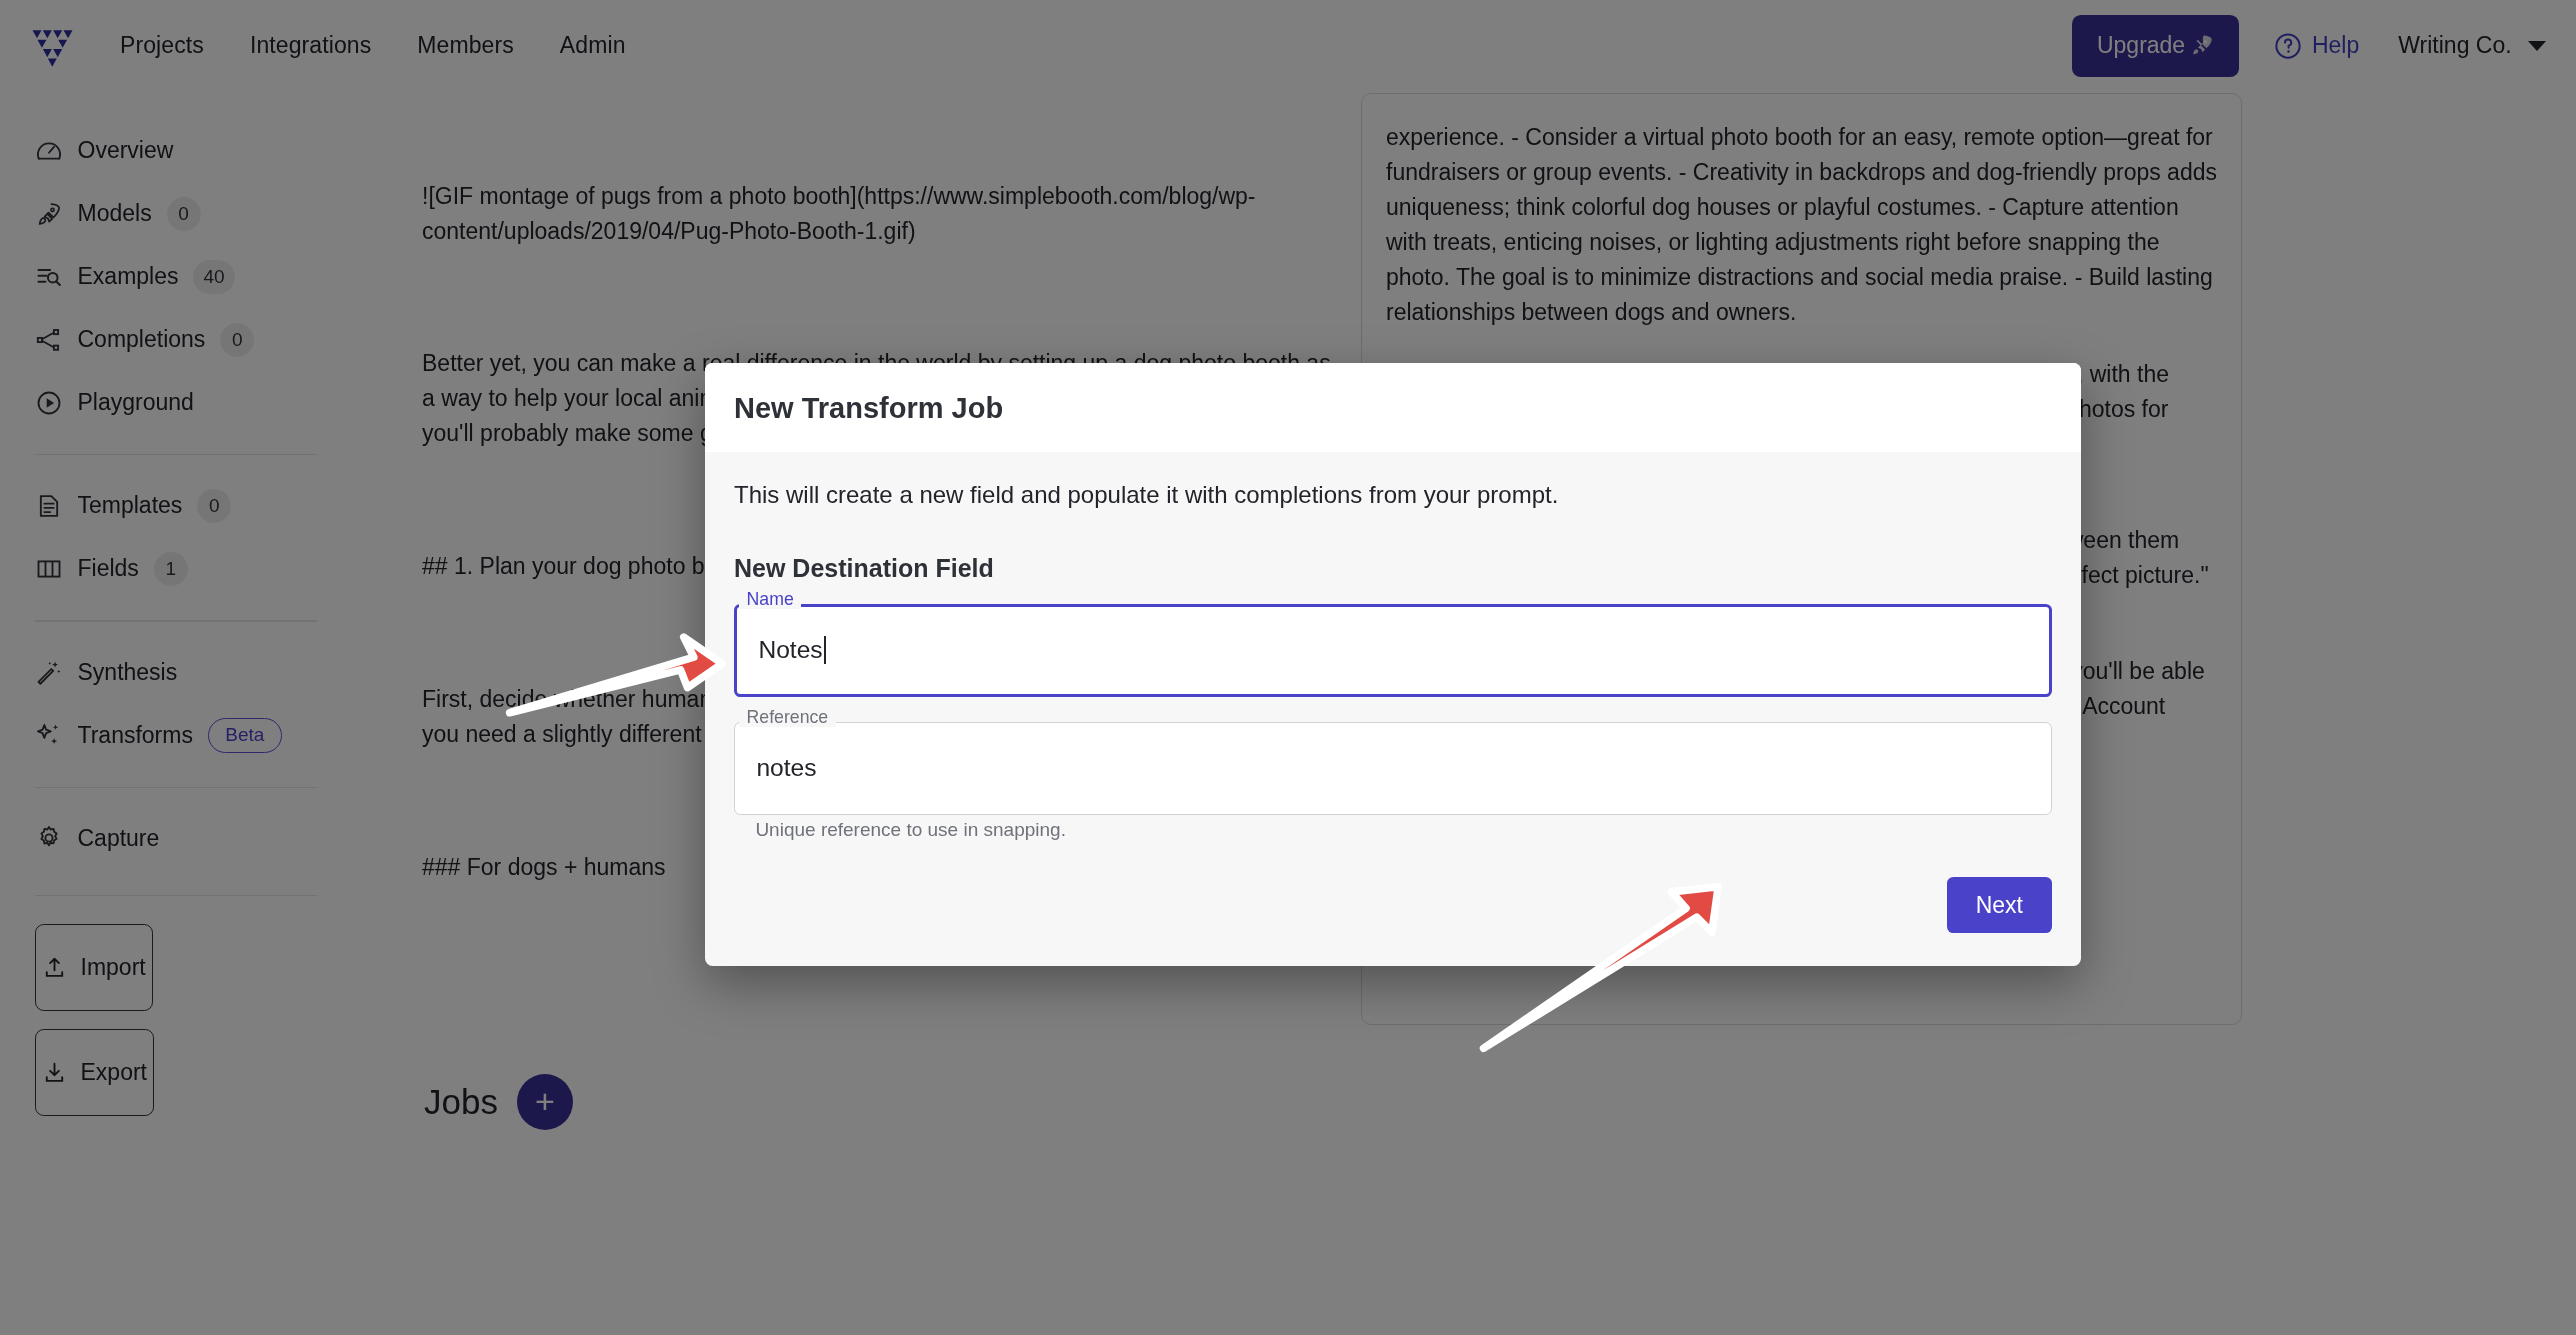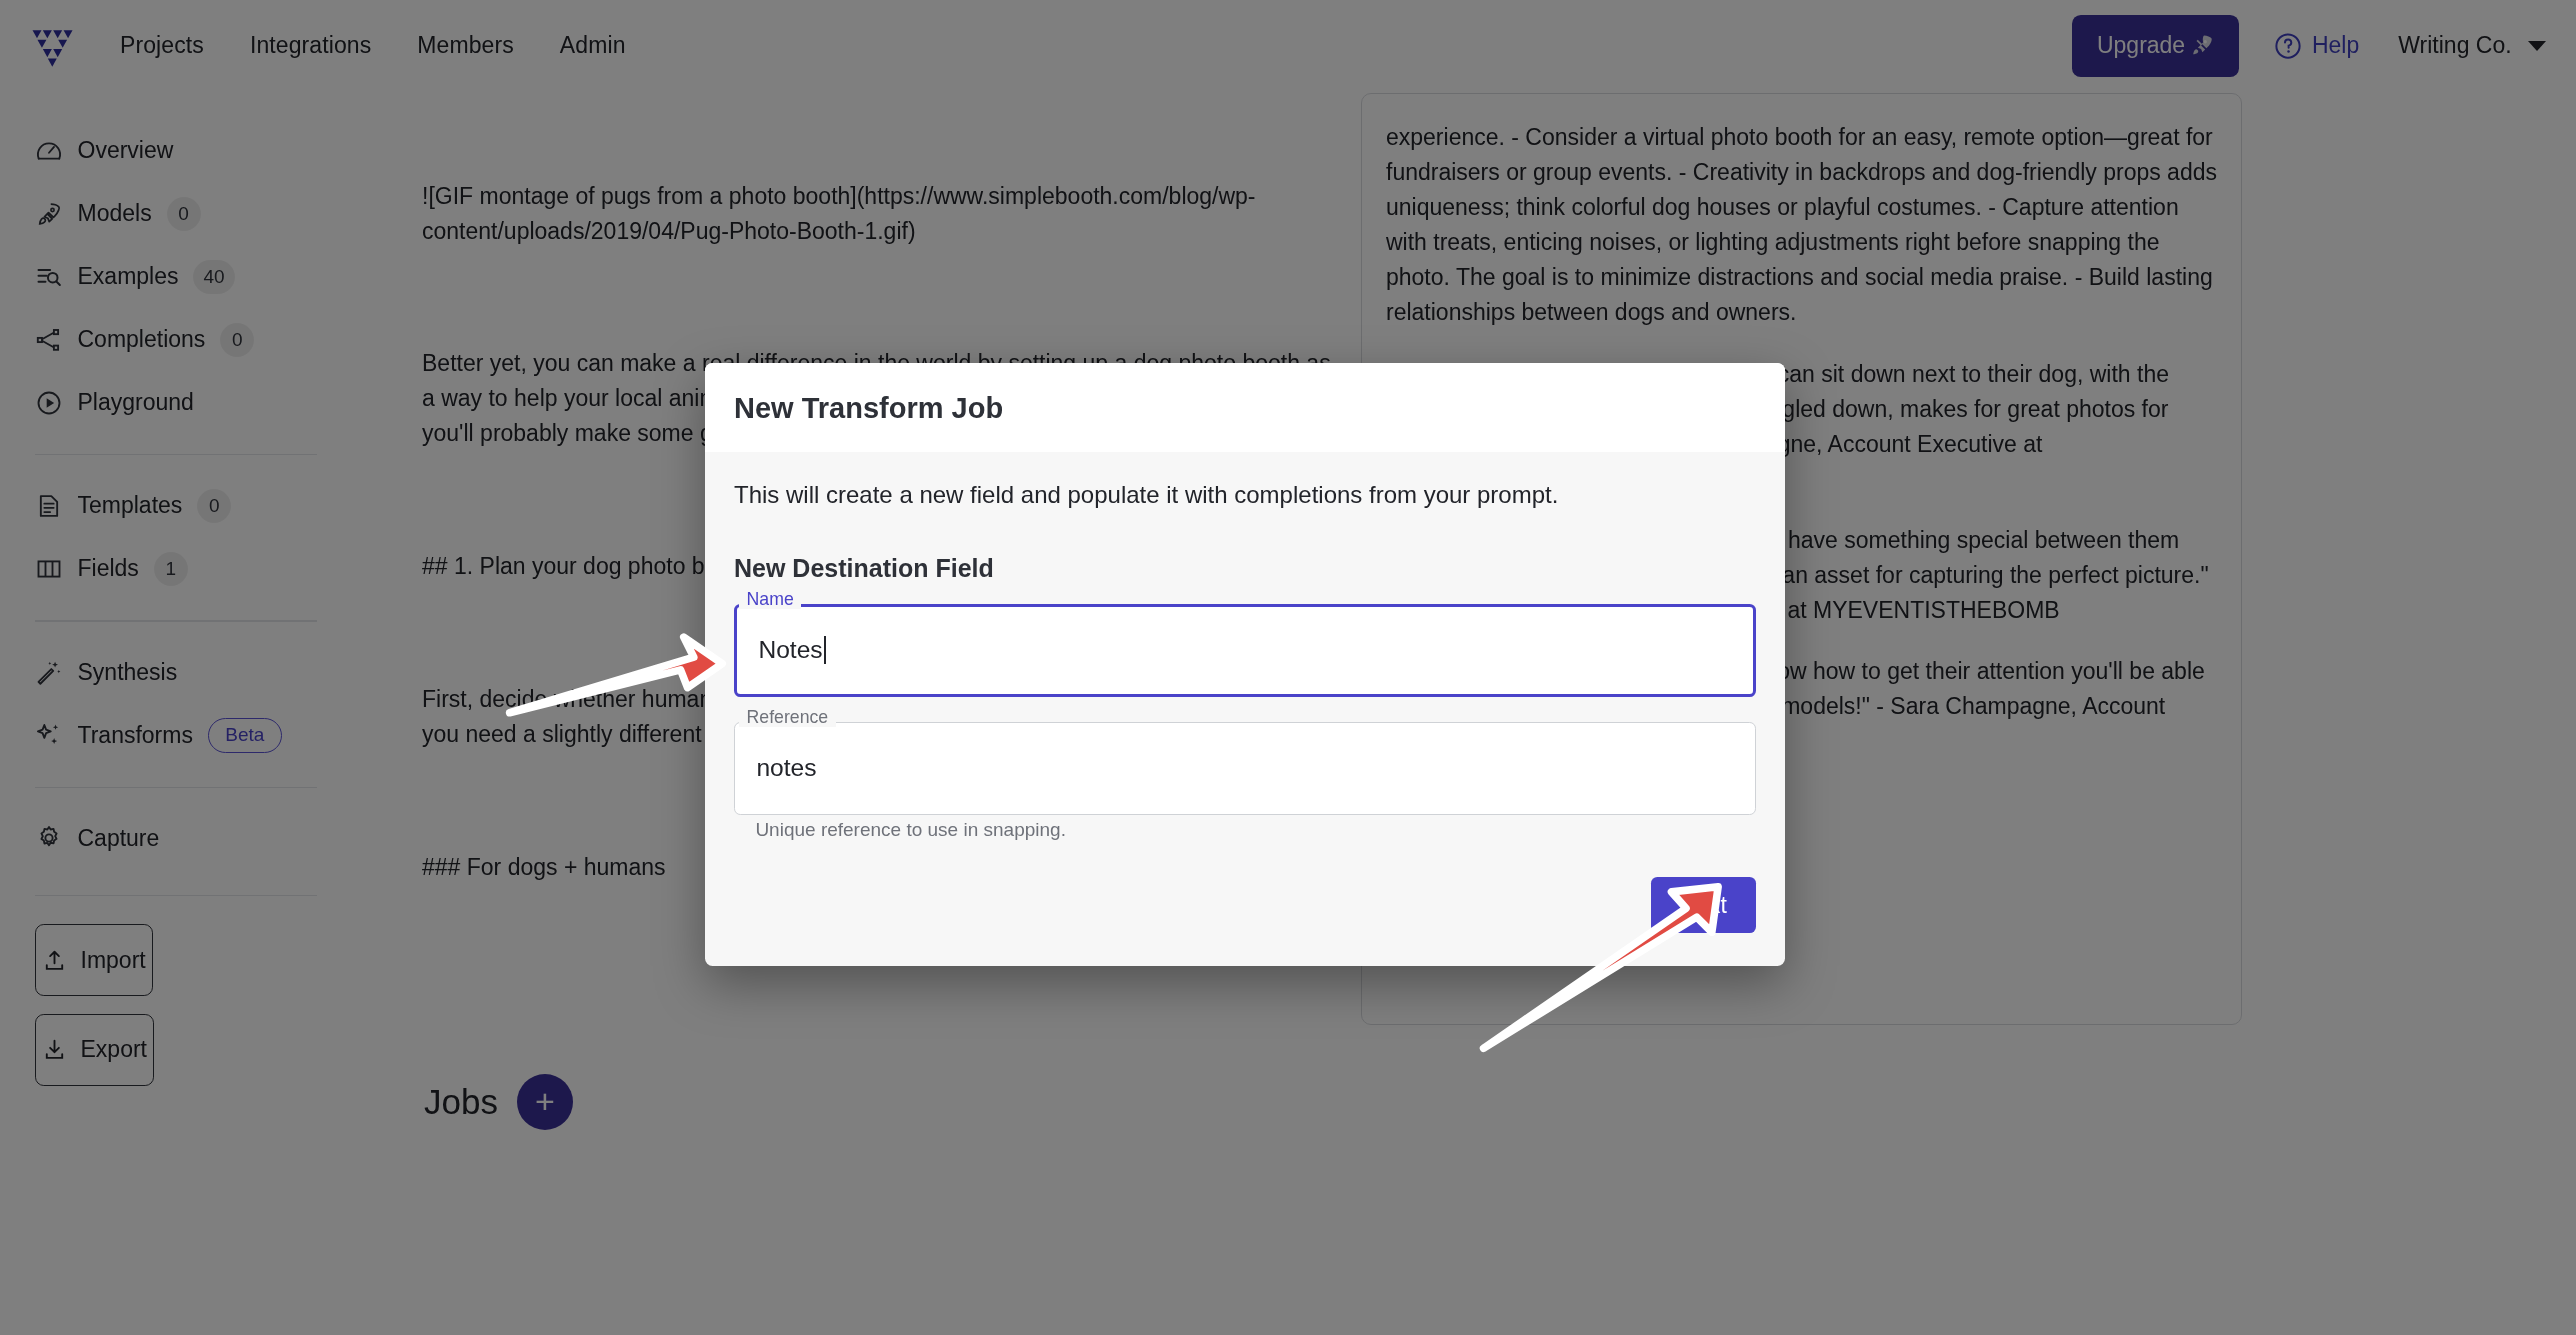--- a/index.html
+++ b/index.html
@@ -72,21 +72,21 @@
     font-size:19px; color:#31343c;
   }
   .beta-badge {
     height:35px; padding:0 16.4px; border-radius:17.7px;
     border:1.3px solid #5b53d6; color:#4a43c9;
     display:flex; align-items:center; justify-content:center;
     font-size:19px;
   }
   .side-divider { height:1.3px; background:#e3e5e9; margin: 20px 2.5px 19px 2.5px; }
   .side-btn {
-    margin: 0 2.5px 17.7px 2.5px; height:72px;
+    margin: 0 2.5px 17.7px 2.5px; height:87px;
     border:1.3px solid #31343c; border-radius:8.8px;
     display:flex; align-items:center; justify-content:center; gap:14px;
     font-size:23px; color:#22242a; background:transparent; cursor:pointer;
     font-family:inherit;
   }
   .side-btn-icon { width:25px;height:25px; display:block; }
 
   
   .content { position:absolute; left:351px; top:91px; right:0; bottom:0; }
 
@@ -116,21 +116,21 @@
   .fab {
     width:56px; height:56px; border-radius:50%;
     background:#3b3099; color:#fff; border:none; cursor:pointer;
     display:flex; align-items:center; justify-content:center;
     font-size:34px; line-height:1; padding-bottom:3.8px;
     font-family:inherit;
   }
 
   
   .modal {
-    position:absolute; left:705px; top:363px; width:1080px;
+    position:absolute; left:705px; top:363px; width:1376px;
     z-index:120;
     border-radius:7.6px; overflow:hidden;
     box-shadow: 0 17.7px 50px rgba(0,0,0,0.35);
     background:#f7f7f7;
   }
   .modal-head {
     background:#ffffff; padding: 29px 29px 26.5px 29px;
   }
   .modal-title { font-size:29px; color:#2e3138; font-weight:700; }
   .modal-body { padding: 29px 29px 6.3px 29px; }

